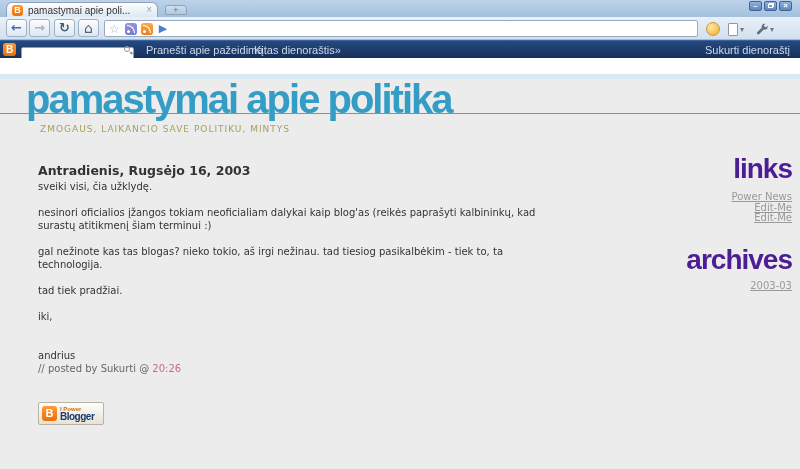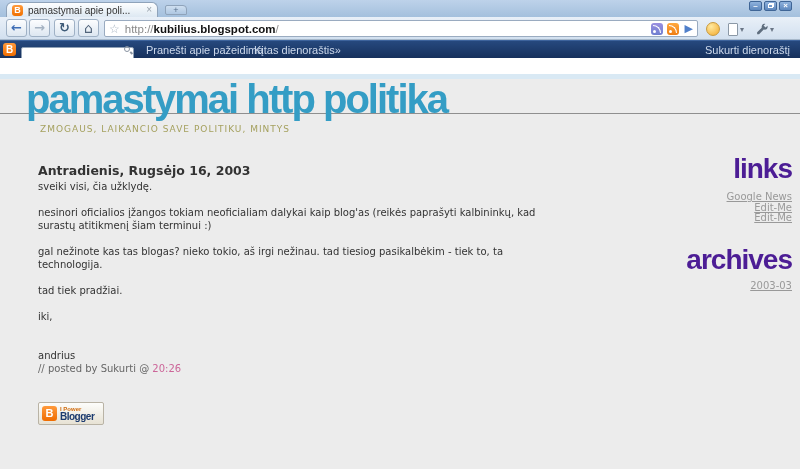--- a/index.html
+++ b/index.html
@@ -134,21 +134,20 @@
     </div>
   </div>
 
   <div class="toolbar">
     <div class="tbtn back-btn glyph">←</div>
     <div class="tbtn fwd-btn glyph">→</div>
     <div class="tbtn reload-btn glyph">↻</div>
     <div class="tbtn home-btn glyph">⌂</div>
     <div class="omnibox">
       <span class="star glyph">☆</span>
-      <span class="url"><span>http://</span><b>kubilius.blogspot.com</b><span>/</span></span>
       <span class="ombx-icons">
         <span class="rss-sq rss-blue"></span>
         <span class="rss-sq rss-orange"></span>
         <span class="pa-triangle glyph">▶</span>
       </span>
     </div>
     <div class="ext-icon"></div>
     <div class="page-menu">
       <span class="page-sheet"></span>
       <span class="caret glyph">▾</span>
@@ -172,21 +171,21 @@
     <div class="bnav-right">
       <span>Sukurti dienoraštį</span>
       <span>Prisijungti</span>
     </div>
   </div>
 
   <div class="page">
     <div class="band-white"></div>
     <div class="band-stripe"></div>
     <div class="rule"></div>
-    <div class="blog-title">pamastymai http politika</div>
+    <div class="blog-title">pamastymai apie politika</div>
     <div class="blog-subtitle">ZMOGAUS, LAIKANCIO SAVE POLITIKU, MINTYS</div>
 
     <div class="post">
       <div class="post-date">Antradienis, Rugsėjo 16, 2003</div>
       <div class="post-body">sveiki visi, čia užklydę.
 
 nesinori oficialios įžangos tokiam neoficialiam dalykai kaip blog'as (reikės paprašyti kalbininkų, kad
 surastų atitikmenį šiam terminui :)
 
 gal nežinote kas tas blogas? nieko tokio, aš irgi nežinau. tad tiesiog pasikalbėkim - tiek to, ta
@@ -197,21 +196,21 @@
 iki,
 
 
 andrius</div>
       <div class="post-footer"><span>// posted by Sukurti @ </span><span class="time">20:26</span></div>
     </div>
 
     <div class="sidebar">
       <div class="sb-heading">links</div>
       <div class="sb-links">
-        <a class="sb-link">Google News</a>
+        <a class="sb-link">Power News</a>
         <a class="sb-link">Edit-Me</a>
         <a class="sb-link">Edit-Me</a>
       </div>
       <div class="sb-heading sb-archives-heading">archives</div>
       <div class="sb-links sb-arch-links">
         <a class="sb-link">2003-03</a>
       </div>
     </div>
 
     <div class="badge">

